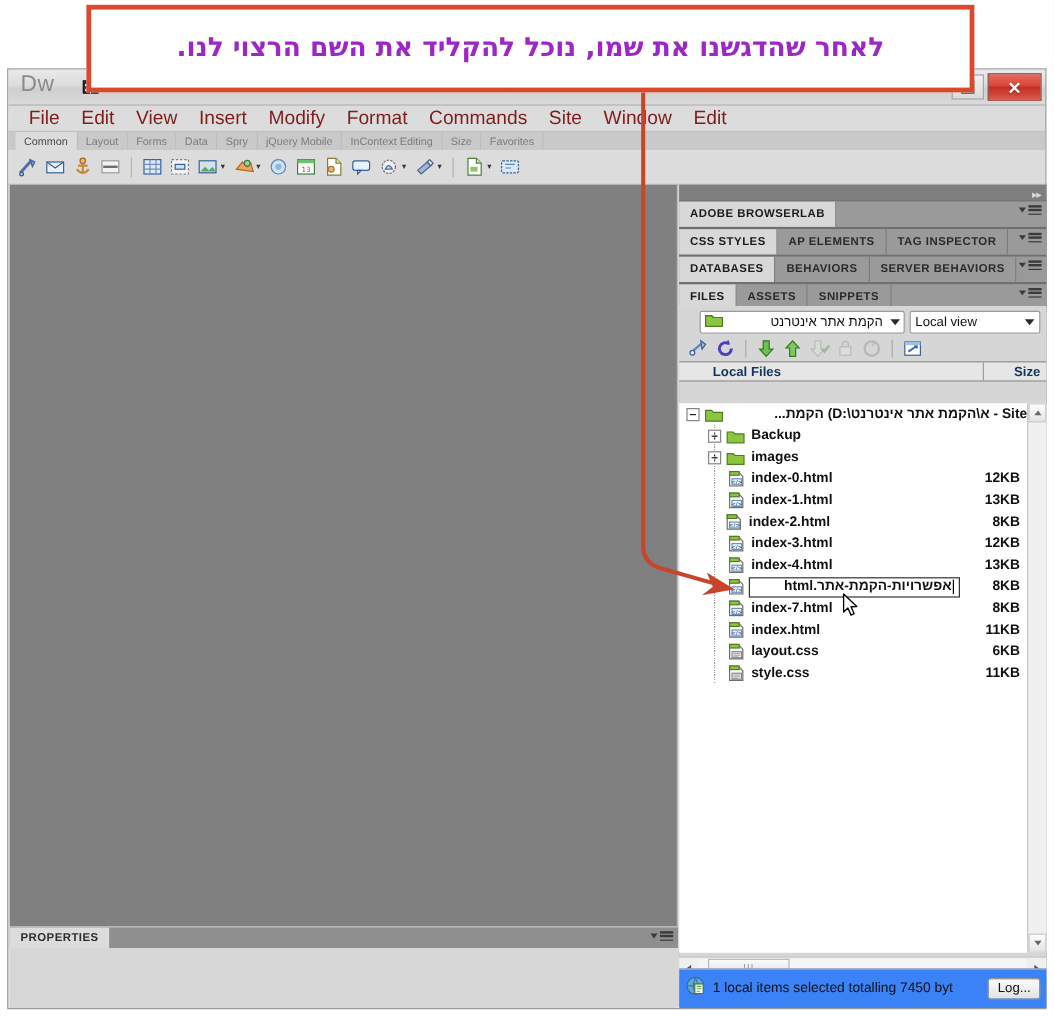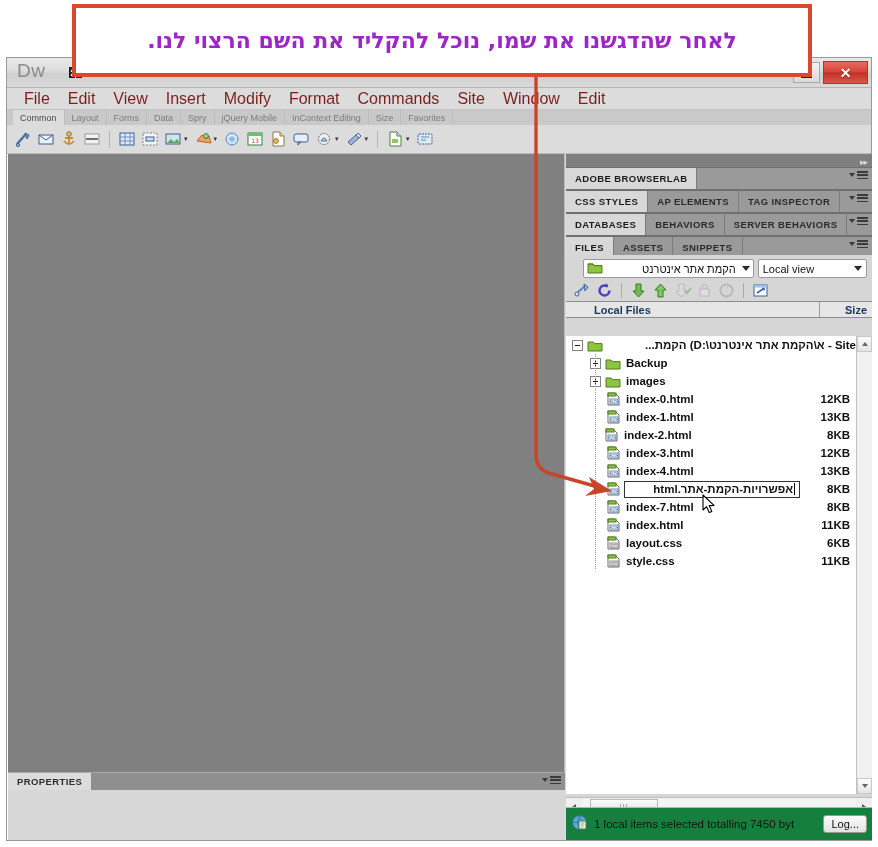--- a/index.html
+++ b/index.html
@@ -257,21 +257,21 @@
   .arrow-r { width:0;height:0;border-top:3.5px solid transparent;border-bottom:3.5px solid transparent;border-left:4.5px solid #555;}
   .hs-track { flex: 1; height: 15px; background: #f5f5f5; position: relative; }
   .hs-thumb {
     position: absolute; left: 8px; top: 0; width: 68px; height: 15px;
     background: linear-gradient(to bottom, #fbfbfb, #dfdfdf);
     border: 1px solid #b9b9b9; display: flex; align-items: center; justify-content: center;
     font-size: 8px; color: #888; letter-spacing: 1px;
   }
   .statusbar {
     position: absolute; left: 0; right: 0; bottom: 0; height: 25px;
-    background: #15803d; border-top: 1px solid #b6b6b6;
+    background: #3b82f6; border-top: 1px solid #b6b6b6;
     display: flex; align-items: center; padding: 16px 5px; gap: 6px;
   }
   .status-text { flex: 1; font-size: 11.5px; color: #111; white-space: nowrap; overflow: hidden; }
   .log-btn {
     height: 18px; padding: 0 7px; font-size: 11px; color: #111;
     background: linear-gradient(to bottom,#fbfbfb,#e2e2e2);
     border: 1px solid #999; border-radius: 3px;
     display: flex; align-items: center;
   }
 

